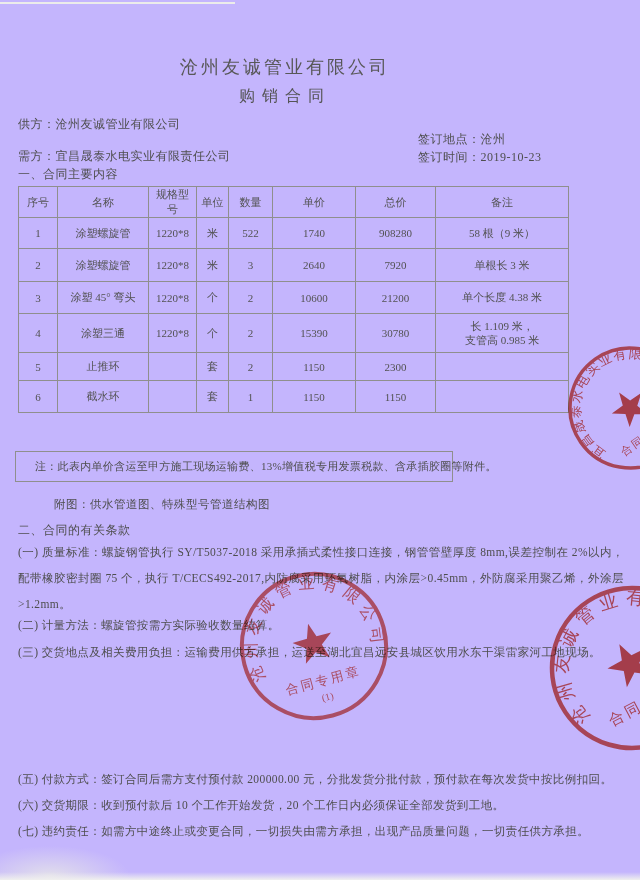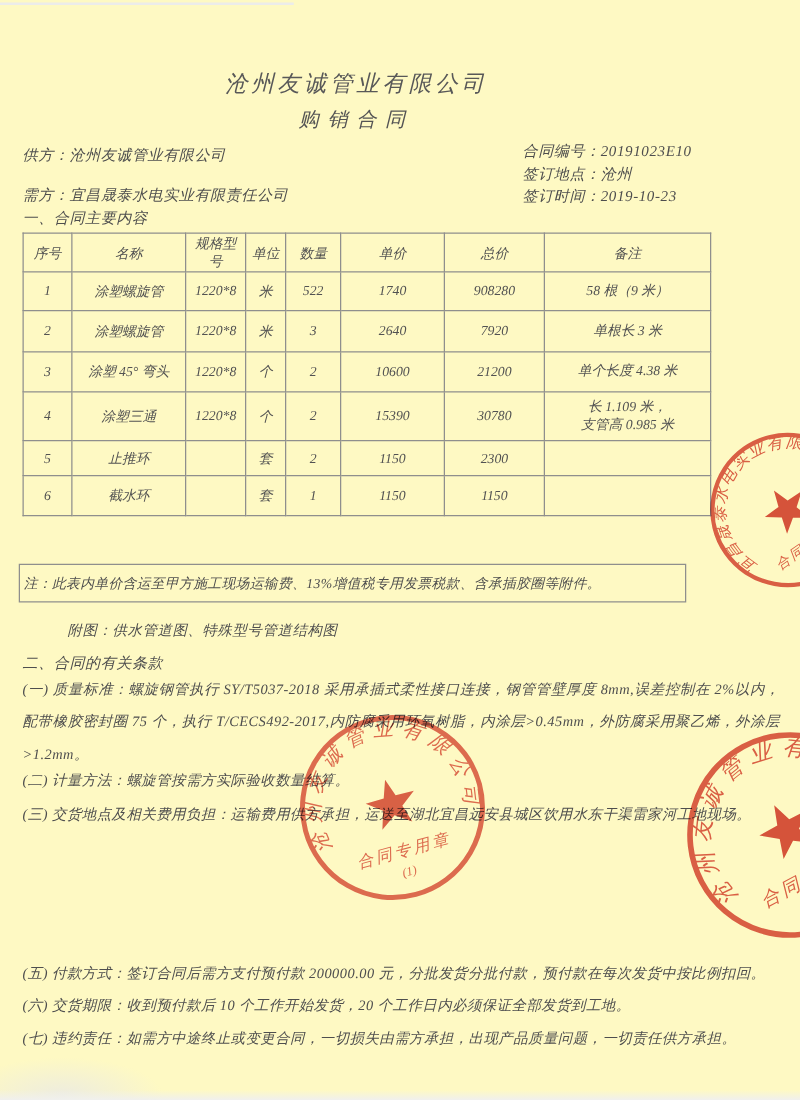--- a/index.html
+++ b/index.html
@@ -1,21 +1,20 @@
 <!DOCTYPE html>
 <html><head>
 <meta charset="utf-8">
 <style>
   html,body{margin:0;padding:0;background:#ffffff;}
   .page{
     position:relative;width:640px;height:880px;overflow:hidden;
-    background:#fef9c3;
+    background:#c4b5fd;
     font-family:"Liberation Serif","DejaVu Serif",serif;
     color:#4b4b4b;
-    font-style:italic;
   }
   .scan-top-line{position:absolute;top:2px;left:0;width:235px;height:2px;background:#ececea;}
   .scan-bottom-smudge{position:absolute;left:-30px;bottom:-26px;width:160px;height:60px;
     background:radial-gradient(closest-side,#e9e9e6,transparent);opacity:.8;}
   .scan-bottom-edge{position:absolute;left:0;bottom:0;width:100%;height:8px;
     background:linear-gradient(to bottom,transparent,#f0f0ee);}
 
   .title-company{position:absolute;left:0;top:55px;width:570px;text-align:center;
     font-size:18px;letter-spacing:3px;color:#585858;}
   .title-doc{position:absolute;left:0;top:86px;width:570px;text-align:center;
@@ -28,23 +27,23 @@
   .sign-place-line{left:418px;top:131px;}
   .sign-date-line{left:418px;top:149px;}
   .sec1-title{left:18px;top:166px;font-size:12px;}
 
   table.items{position:absolute;left:18px;top:186px;border-collapse:collapse;
     table-layout:fixed;width:550px;font-size:11px;color:#525252;}
   table.items td,table.items th{border:1px solid #8f8f8d;text-align:center;
     vertical-align:middle;padding:0 2px;font-weight:normal;overflow:hidden;}
   .prewrap{white-space:pre-line;line-height:1.3;}
 
-  .note-box{position:absolute;left:15px;top:451px;width:534px;height:31px;
+  .note-box{position:absolute;left:15px;top:451px;width:438px;height:31px;
     border:1px solid #8f8f8d;font-size:11px;color:#4e4e4e;
-    display:flex;align-items:center;padding:0 3px;box-sizing:border-box;letter-spacing:.3px;white-space:nowrap;}
+    display:flex;align-items:center;padding:0 19px;box-sizing:border-box;letter-spacing:.3px;white-space:nowrap;}
   .attachment-line{left:18px;top:497px;font-size:11.5px;padding-left:36px;}
   .sec2-title{left:18px;top:522px;font-size:12px;}
 
   .clause{position:absolute;left:18px;width:606px;font-size:11.5px;line-height:26px;
     color:#4e4e4e;text-align:justify;letter-spacing:.4px;}
   .clause-1{top:539px;}
   .clause-2{top:612px;}
   .clause-3{top:639px;}
   .clause-4{top:666px;line-height:25px;padding-left:17px;text-indent:-17px;width:589px;}
   .clause-5{top:766px;}
@@ -62,21 +61,20 @@
 
 <div class="page">
 
   <div class="scan-top-line"></div>
 
   <div class="title-company">沧州友诚管业有限公司</div>
   <div class="title-doc">购销合同</div>
 
   <div class="line supplier-line">供方：沧州友诚管业有限公司</div>
   <div class="line buyer-line">需方：宜昌晟泰水电实业有限责任公司</div>
-  <div class="line contract-no-line">合同编号：20191023E10</div>
   <div class="line sign-place-line">签订地点：沧州</div>
   <div class="line sign-date-line">签订时间：2019-10-23</div>
 
   <div class="line sec1-title">一、合同主要内容</div>
 
   <table class="items">
     <colgroup>
       <col style="width:39px">
         <col style="width:91px">
         <col style="width:48px">

